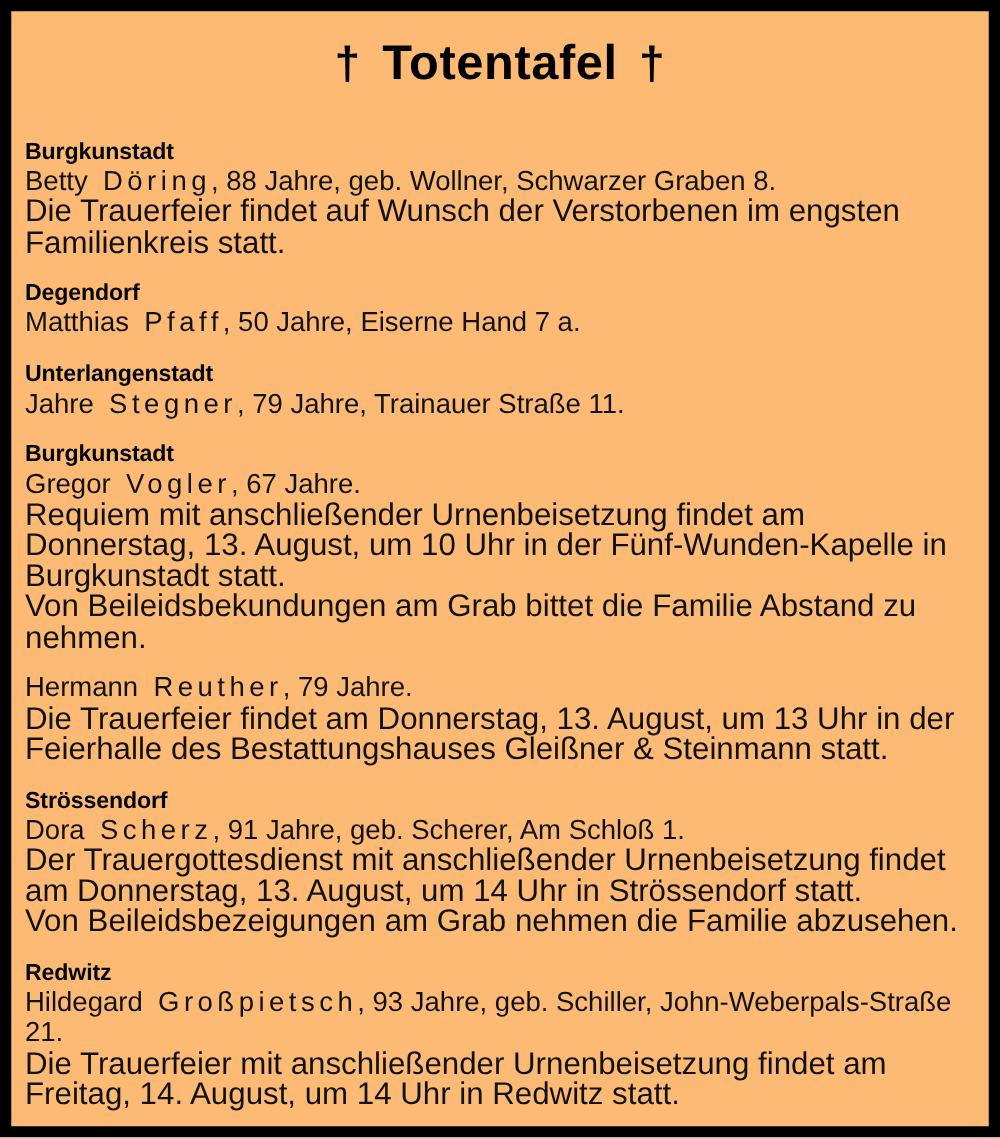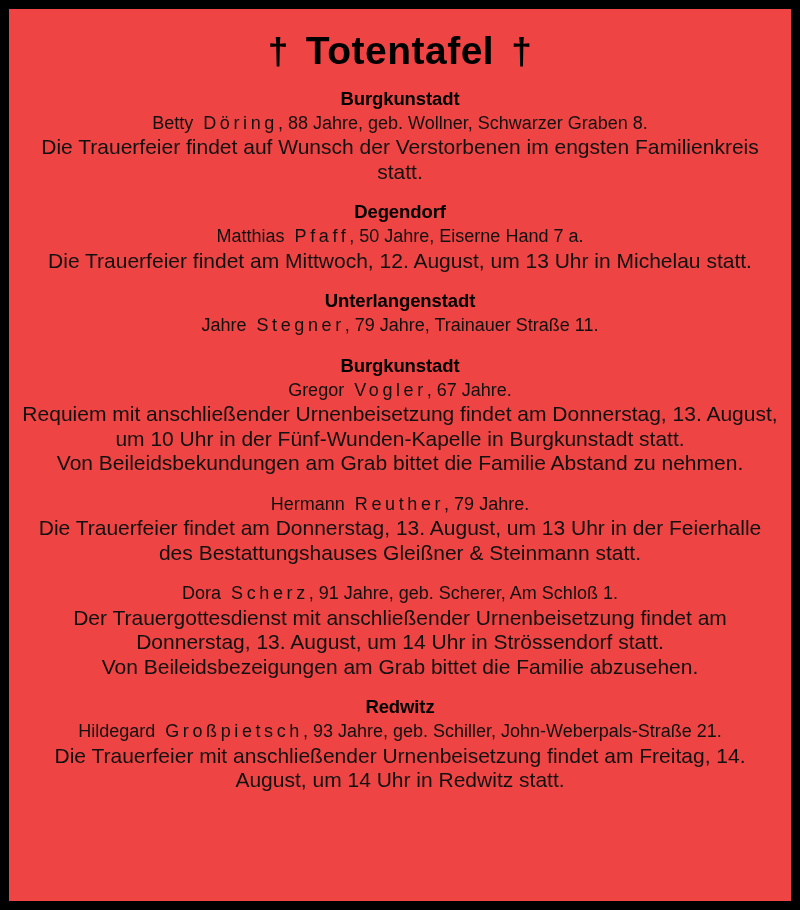--- a/index.html
+++ b/index.html
@@ -14,21 +14,21 @@
     box-sizing: border-box;
     background: #000000;
     padding: 9px;
     font-family: "Liberation Sans", sans-serif;
     overflow: hidden;
   }
   .notice-sheet {
     box-sizing: border-box;
     width: 100%;
     height: 100%;
-    background: #ef4444;
+    background: #fdba74;
     padding: 6px 11px 0 11px;
     overflow: hidden;
   }
   .notice-title {
     text-align: center;
     font-weight: bold;
     font-size: 39px;
     line-height: 1.05;
     color: #000000;
     letter-spacing: 0.5px;
@@ -37,46 +37,45 @@
   }
   .notice-title .dagger {
     font-size: 37px;
     font-weight: bold;
   }
   .notice-title .title-gap {
     display: inline-block;
     width: 17px;
   }
   .entries {
-    margin-top: 15px;
-    text-align: center;
+    margin-top: 37px;
   }
   .entry {
     margin-bottom: 16px;
   }
   .entry:last-child {
     margin-bottom: 0;
   }
   .entry-place {
     font-weight: bold;
     font-size: 18.5px;
     line-height: 24px;
     color: #000000;
     letter-spacing: -0.1px;
   }
   .entry-person {
-    font-size: 18px;
+    font-size: 22px;
     line-height: 24.5px;
     color: #111111;
   }
   .entry-person .surname {
     letter-spacing: 3.6px;
   }
   .entry-line {
-    font-size: 21px;
+    font-size: 25px;
     line-height: 24.5px;
     color: #111111;
   }
 </style>
 </head>
 <body>
 
 <div class="notice-frame">
   <div class="notice-sheet">
 
@@ -86,40 +85,40 @@
 
     <div class="entries">
         <div class="entry">
           <div class="entry-place">Burgkunstadt</div>
           <div class="entry-person"><span>Betty</span>&nbsp; <span class="surname">Döring</span><span>, 88 Jahre, geb. Wollner, Schwarzer Graben 8.</span></div>
           <div class="entry-line">Die Trauerfeier findet auf Wunsch der Verstorbenen im engsten Familienkreis statt.</div>
         </div>
         <div class="entry">
           <div class="entry-place">Degendorf</div>
           <div class="entry-person"><span>Matthias</span>&nbsp; <span class="surname">Pfaff</span><span>, 50 Jahre, Eiserne Hand 7 a.</span></div>
-          <div class="entry-line">Die Trauerfeier findet am Mittwoch, 12. August, um 13 Uhr in Michelau statt.</div>
         </div>
         <div class="entry">
           <div class="entry-place">Unterlangenstadt</div>
           <div class="entry-person"><span>Jahre</span>&nbsp; <span class="surname">Stegner</span><span>, 79 Jahre, Trainauer Straße 11.</span></div>
         </div>
         <div class="entry">
           <div class="entry-place">Burgkunstadt</div>
           <div class="entry-person"><span>Gregor</span>&nbsp; <span class="surname">Vogler</span><span>, 67 Jahre.</span></div>
           <div class="entry-line">Requiem mit anschließender Urnenbeisetzung findet am Donnerstag, 13. August, um 10 Uhr in der Fünf-Wunden-Kapelle in Burgkunstadt statt.</div>
           <div class="entry-line">Von Beileidsbekundungen am Grab bittet die Familie Abstand zu nehmen.</div>
         </div>
         <div class="entry">
           <div class="entry-person"><span>Hermann</span>&nbsp; <span class="surname">Reuther</span><span>, 79 Jahre.</span></div>
           <div class="entry-line">Die Trauerfeier findet am Donnerstag, 13. August, um 13 Uhr in der Feierhalle des Bestattungshauses Gleißner &amp; Steinmann statt.</div>
         </div>
         <div class="entry">
+          <div class="entry-place">Strössendorf</div>
           <div class="entry-person"><span>Dora</span>&nbsp; <span class="surname">Scherz</span><span>, 91 Jahre, geb. Scherer, Am Schloß 1.</span></div>
           <div class="entry-line">Der Trauergottesdienst mit anschließender Urnenbeisetzung findet am Donnerstag, 13. August, um 14 Uhr in Strössendorf statt.</div>
-          <div class="entry-line">Von Beileidsbezeigungen am Grab bittet die Familie abzusehen.</div>
+          <div class="entry-line">Von Beileidsbezeigungen am Grab nehmen die Familie abzusehen.</div>
         </div>
         <div class="entry">
           <div class="entry-place">Redwitz</div>
           <div class="entry-person"><span>Hildegard</span>&nbsp; <span class="surname">Großpietsch</span><span>, 93 Jahre, geb. Schiller, John-Weberpals-Straße 21.</span></div>
           <div class="entry-line">Die Trauerfeier mit anschließender Urnenbeisetzung findet am Freitag, 14. August, um 14 Uhr in Redwitz statt.</div>
         </div>
       </div>
 
   </div>
 </div>

